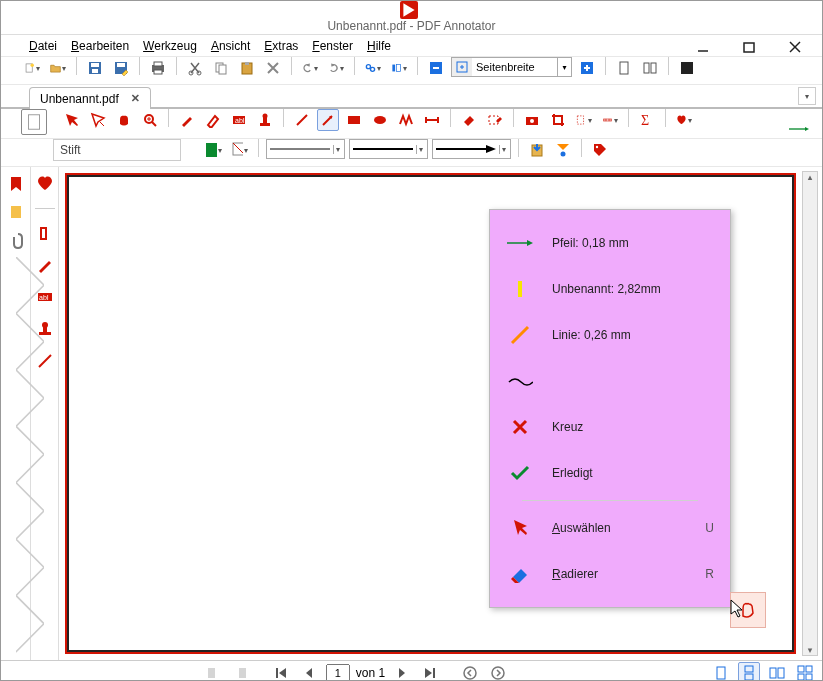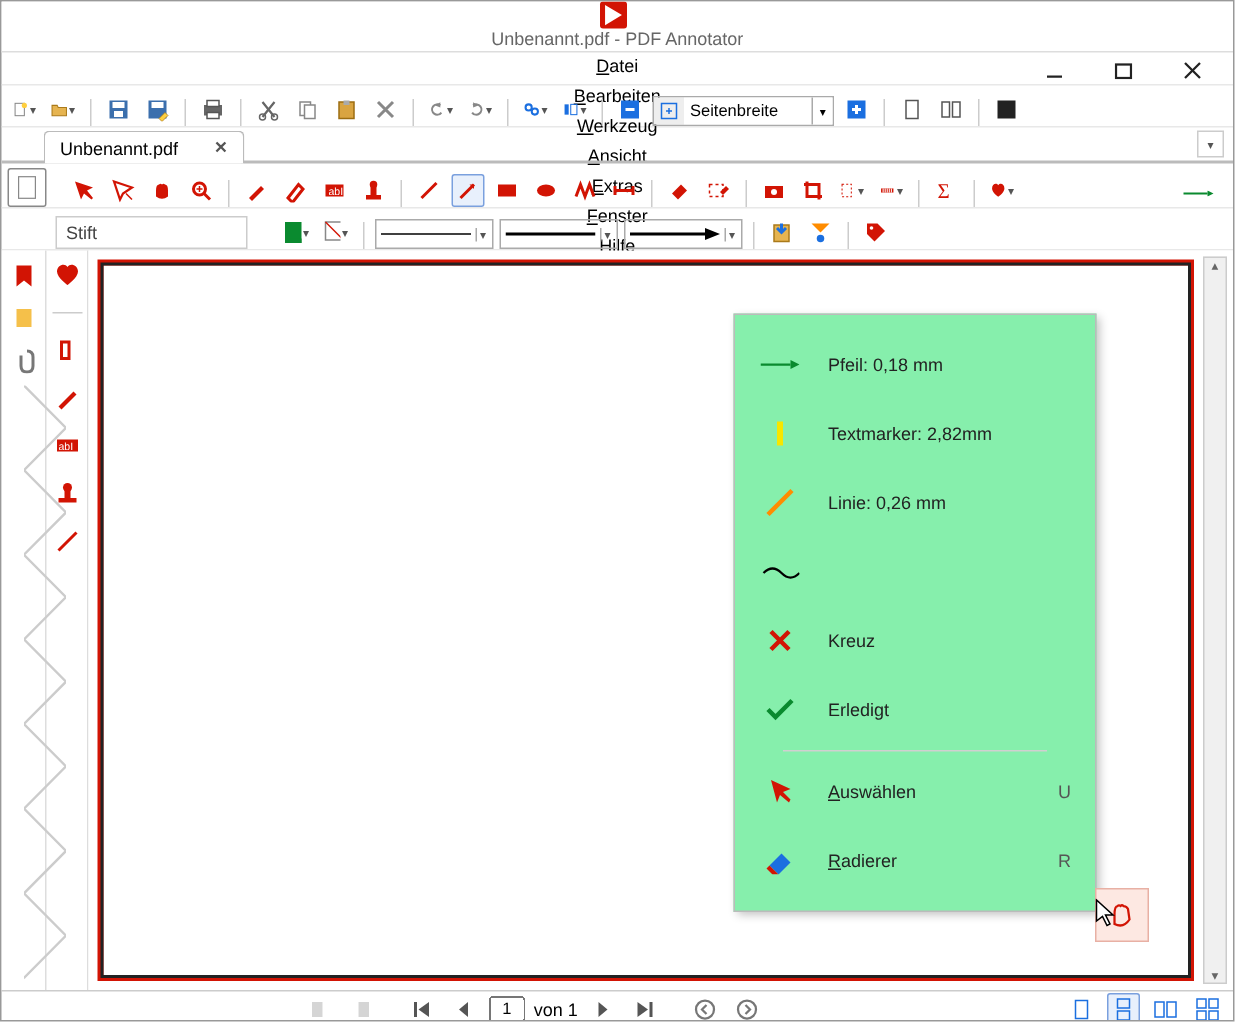--- a/index.html
+++ b/index.html
@@ -36,35 +36,34 @@
   .titlebar .win-controls { margin-left:auto; display:flex; gap:0; }
   .titlebar .win-btn {
     width: 46px; height: 28px;
     display:flex;align-items:center;justify-content:center;
     font-size:14px;
   }
   .menubar {
     height: 22px;
     display: flex;
     align-items: center;
-    padding: 0 6px;
+    padding: 0 22px;
     gap: 2px;
     border-bottom: 1px solid #e8e8e8;
-    flex-direction: column;
   }
   .menubar .menu-item {
     padding: 2px 6px;
     cursor: default;
   }
   .menubar .menu-item u { text-decoration: underline; }
   .toolbar1, .toolbar2, .toolbar3 {
     height: 28px;
     display: flex;
-    align-items: flex-end;
-    padding: 0 4px;
+    align-items: flex-start;
+    padding: 0 20px;
     gap: 4px;
     border-bottom: 1px solid #e8e8e8;
   }
   .tb-sep {
     width: 1px; height: 18px; background: #ccc;
     margin: 0 3px;
   }
   .tb-btn {
     width: 22px; height: 22px;
     display: inline-flex;
@@ -98,21 +97,21 @@
     border-bottom: 2px solid #bbb;
     position:relative;
   }
   .doc-tab {
     height: 22px;
     background:#fff;
     border: 1px solid #bbb;
     border-bottom:none;
     border-radius: 4px 4px 0 0;
     padding: 3px 10px;
-    display:flex;align-items:center;gap:24px;
+    display:flex;align-items:center;gap:12px;
     position:relative;
     z-index:2;
     margin-bottom:-2px;
   }
   .doc-tab .close {
     font-weight: bold;
     color:#555;
     font-size:11px;
   }
   .tab-add {
@@ -189,21 +188,21 @@
     gap:6px;
   }
   .statusbar .spacer{flex:1;}
 
   
   .popup {
     position:absolute;
     left: 488px;
     top: 208px;
     width: 242px;
-    background:#86efac;
+    background:#f0abfc;
     border:1px solid #bbb;
     box-shadow: 2px 2px 6px rgba(0,0,0,.25);
     padding: 10px 6px;
   }
   .popup .p-item {
     height: 46px;
     display:flex;
     align-items:center;
     padding: 0 10px;
     gap: 18px;
@@ -802,21 +801,21 @@
         </svg>
       </span>
     <span class="p-label">Pfeil: 0,18 mm</span>
   </div>
   <div class="p-item">
     <span class="p-icon">
         <svg width="10" height="20">
           <rect x="3" y="2" width="4" height="16" fill="#f7e600"></rect>
         </svg>
       </span>
-    <span class="p-label">Textmarker: 2,82mm</span>
+    <span class="p-label">Unbenannt: 2,82mm</span>
   </div>
   <div class="p-item">
     <span class="p-icon">
         <svg width="24" height="24">
           <line x1="4" y1="20" x2="20" y2="4" stroke="#ff8c00" stroke-width="3"></line>
         </svg>
       </span>
     <span class="p-label">Linie: 0,26 mm</span>
   </div>
   <div class="p-item">

